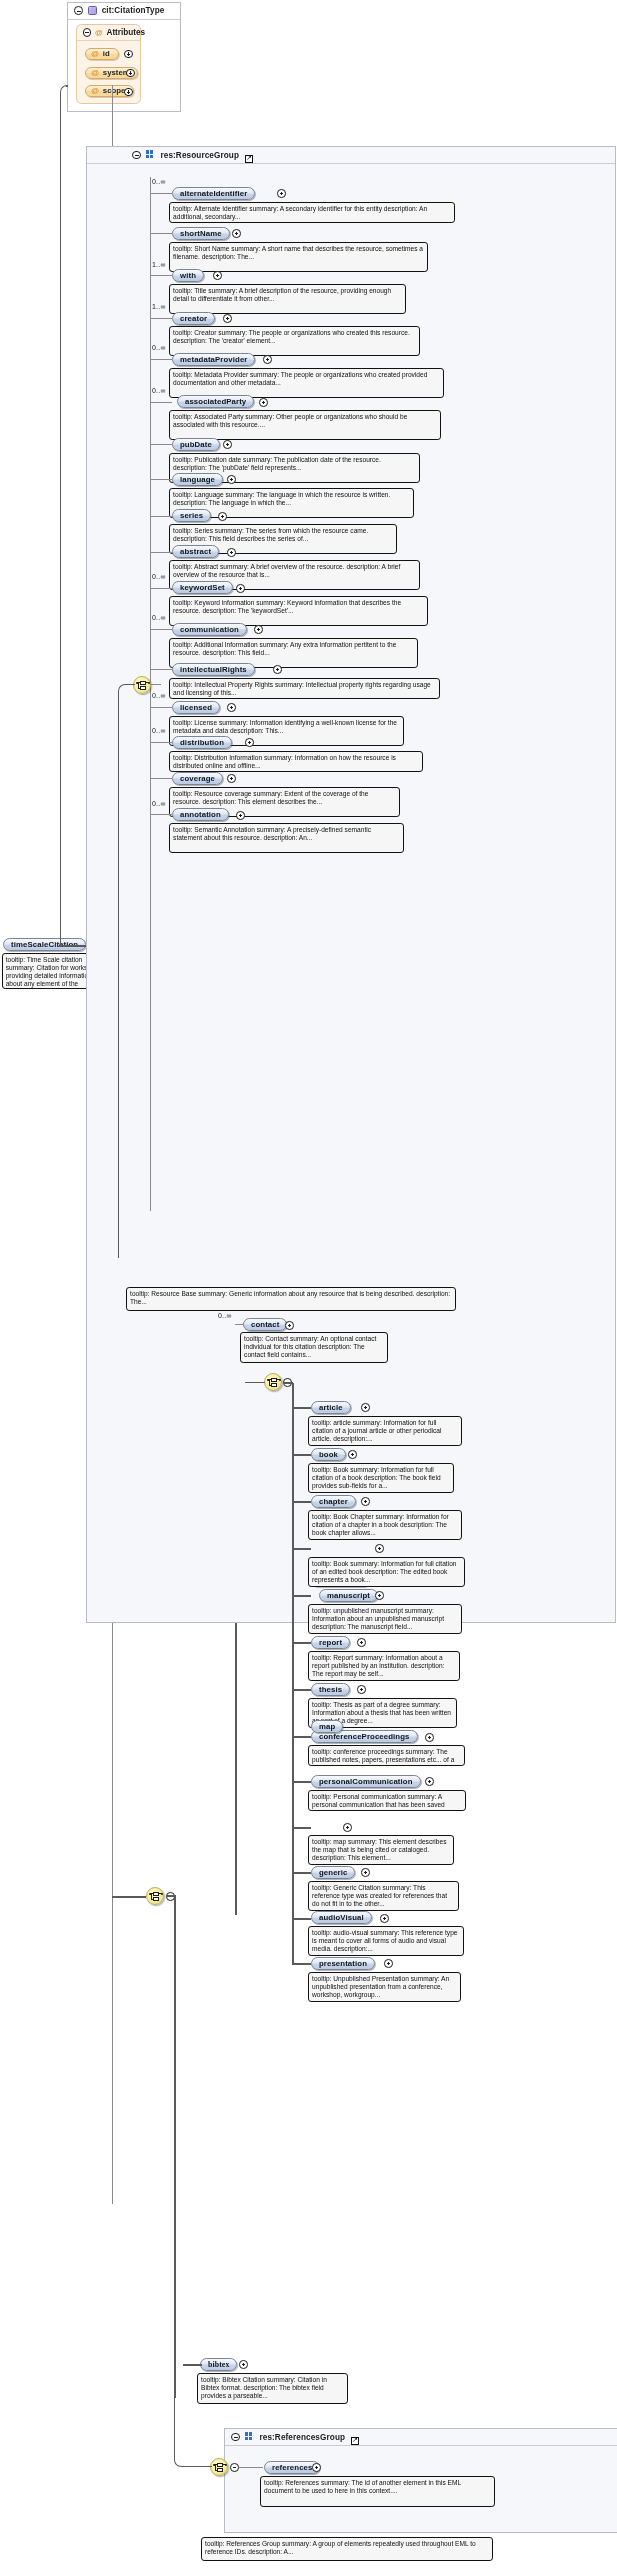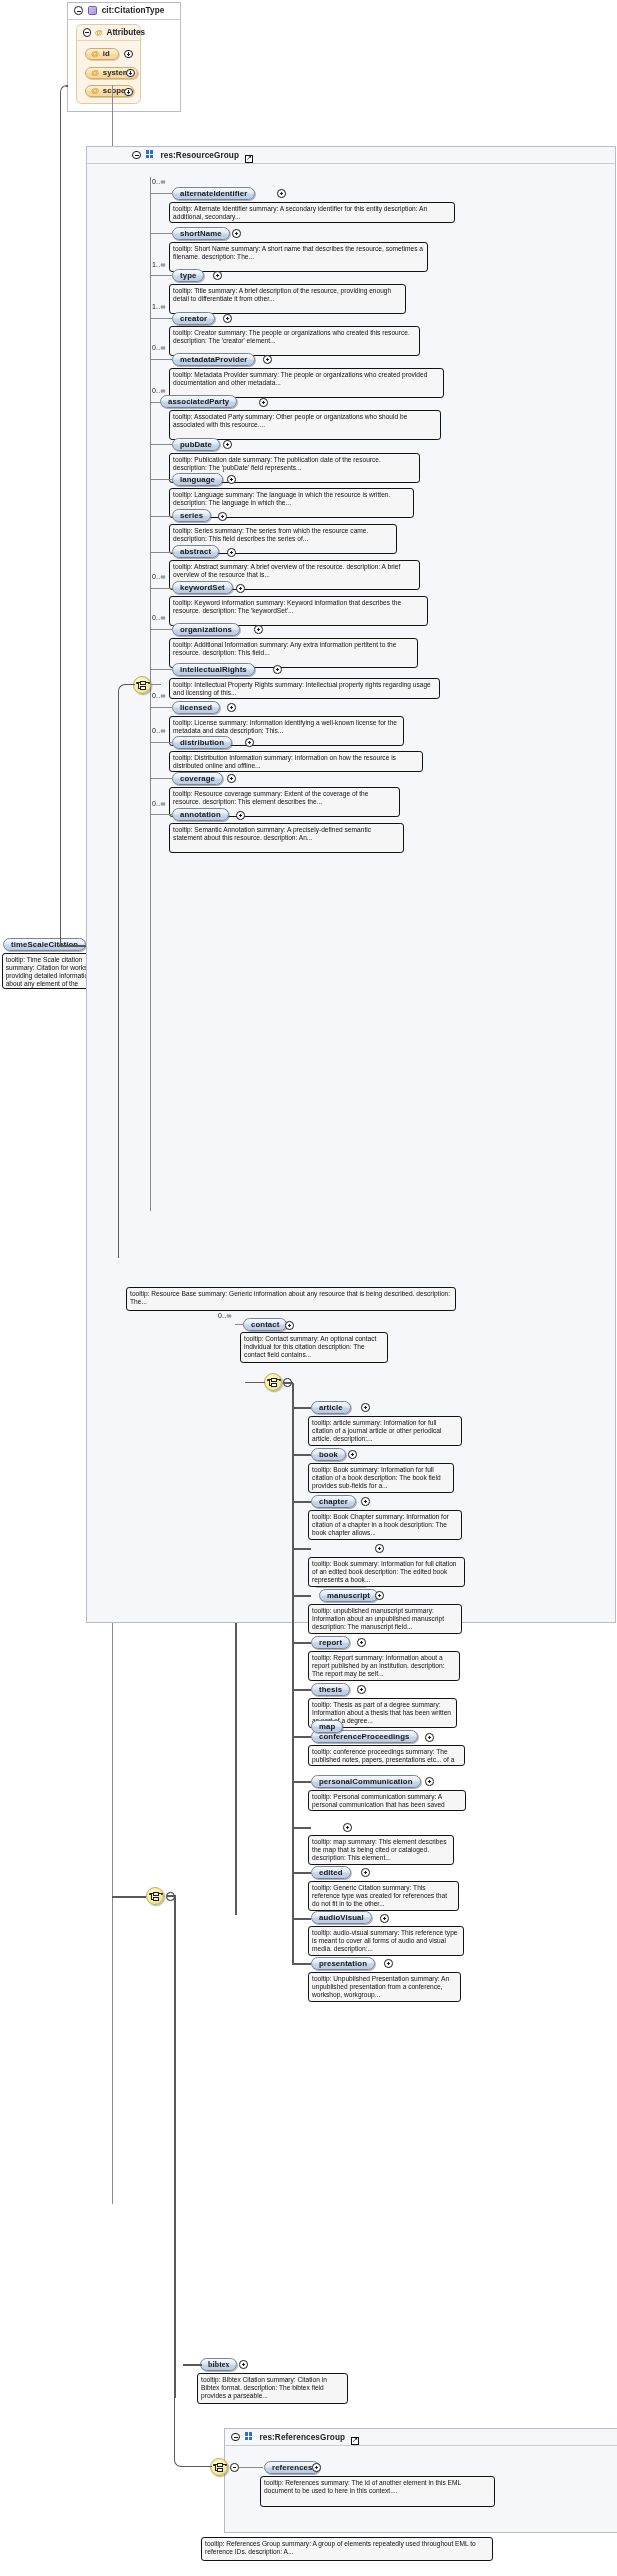--- a/index.html
+++ b/index.html
@@ -348,21 +348,21 @@
         <span>shortName</span>
       </div>
       <span class="circ plus" style="left: 232px; top: 229px;"></span>
       <div class="tooltip" style="left: 169px; top: 242px; width: 259px; height: 30px;">
         <span class="pk"></span>
         <span>tooltip: Short Name summary: A short name that describes the resource, sometimes a filename. description: The...</span>
       </div>
       <div class="line-h" style="left: 150px; top: 275px; width: 22px;"></div>
       <span class="card" style="left: 152px; top: 261px;">1..∞</span>
       <div class="pill" style="left: 172px; top: 269px;">
-        <span>type</span>
+        <span>with</span>
       </div>
       <span class="circ plus" style="left: 213px; top: 271px;"></span>
       <div class="tooltip" style="left: 169px; top: 284px; width: 237px; height: 30px;">
         <span class="pk"></span>
         <span>tooltip: Title summary: A brief description of the resource, providing enough detail to differentiate it from other...</span>
       </div>
       <div class="line-h" style="left: 150px; top: 318px; width: 22px;"></div>
       <span class="card" style="left: 152px; top: 303px;">1..∞</span>
       <div class="pill" style="left: 172px; top: 312px;">
         <span>creator</span>
@@ -377,21 +377,21 @@
       <div class="pill" style="left: 172px; top: 353px;">
         <span>metadataProvider</span>
       </div>
       <span class="circ plus" style="left: 263px; top: 355px;"></span>
       <div class="tooltip" style="left: 169px; top: 368px; width: 275px; height: 30px;">
         <span class="pk"></span>
         <span>tooltip: Metadata Provider summary: The people or organizations who created provided documentation and other metadata...</span>
       </div>
       <div class="line-h" style="left: 150px; top: 402px; width: 22px;"></div>
       <span class="card" style="left: 152px; top: 387px;">0..∞</span>
-      <div class="pill" style="left: 160px; top: 395px; justify-content: flex-end;">
+      <div class="pill" style="left: 177px; top: 395px; justify-content: flex-end;">
         <span>associatedParty</span>
       </div>
       <span class="circ plus" style="left: 259px; top: 398px;"></span>
       <div class="tooltip" style="left: 169px; top: 410px; width: 272px; height: 30px;">
         <span class="pk"></span>
         <span>tooltip: Associated Party summary: Other people or organizations who should be associated with this resource....</span>
       </div>
       <div class="line-h" style="left: 150px; top: 444px; width: 22px;"></div>
       <div class="pill" style="left: 172px; top: 438px;">
         <span>pubDate</span>
@@ -434,21 +434,21 @@
         <span>keywordSet</span>
       </div>
       <span class="circ plus" style="left: 236px; top: 584px;"></span>
       <div class="tooltip" style="left: 169px; top: 596px; width: 259px; height: 30px;">
         <span class="pk"></span>
         <span>tooltip: Keyword information summary: Keyword information that describes the resource. description: The 'keywordSet'...</span>
       </div>
       <div class="line-h" style="left: 150px; top: 629px; width: 22px;"></div>
       <span class="card" style="left: 152px; top: 614px;">0..∞</span>
       <div class="pill" style="left: 172px; top: 623px;">
-        <span>organizations</span>
+        <span>communication</span>
       </div>
       <span class="circ plus" style="left: 254px; top: 625px;"></span>
       <div class="tooltip" style="left: 169px; top: 638px; width: 249px; height: 30px;">
         <span class="pk"></span>
         <span>tooltip: Additional Information summary: Any extra information pertitent to the resource. description: This field...</span>
       </div>
       <div class="line-h" style="left: 150px; top: 669px; width: 22px;"></div>
       <div class="pill" style="left: 172px; top: 663px;">
         <span>intellectualRights</span>
       </div>
@@ -633,21 +633,21 @@
       <div class="pill" style="left: 311px; top: 1720px;">
         <span>map</span>
       </div>
       <span class="circ plus" style="left: 343px; top: 1823px;"></span>
       <div class="tooltip" style="left: 308px; top: 1835px; width: 146px; height: 30px;">
         <span class="pk"></span>
         <span>tooltip: map summary: This element describes the map that is being cited or cataloged. description: This element...</span>
       </div>
       <div class="thick-h" style="left: 292px; top: 1872px; width: 19px;"></div>
       <div class="pill" style="left: 311px; top: 1866px;">
-        <span>edited</span>
+        <span>generic</span>
       </div>
       <span class="circ plus" style="left: 361px; top: 1868px;"></span>
       <div class="tooltip" style="left: 308px; top: 1881px; width: 151px; height: 30px;">
         <span class="pk"></span>
         <span>tooltip: Generic Citation summary: This reference type was created for references that do not fit in to the other...</span>
       </div>
       <div class="thick-h" style="left: 292px; top: 1918px; width: 19px;"></div>
       <div class="pill" style="left: 311px; top: 1911px;">
         <span>audioVisual</span>
       </div>

